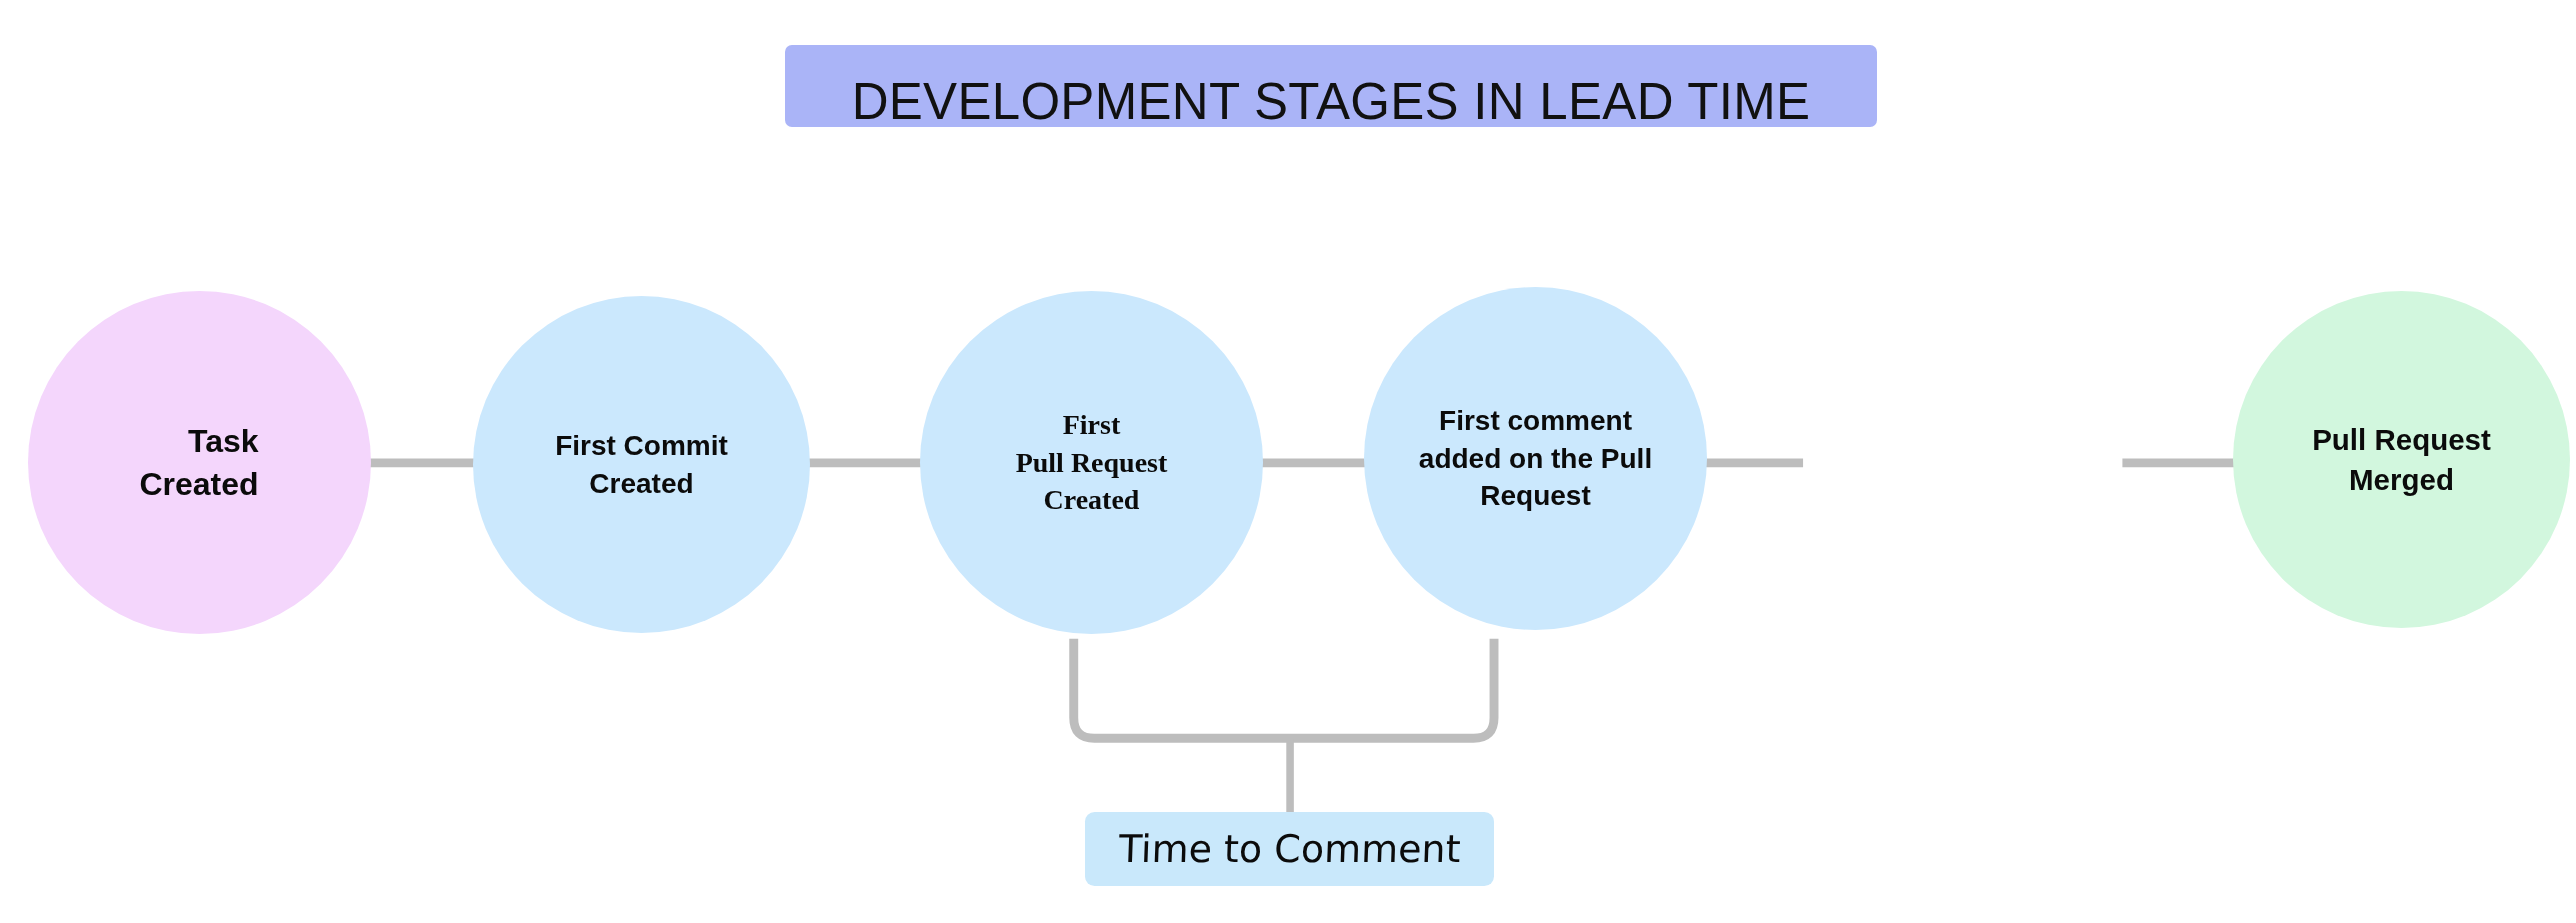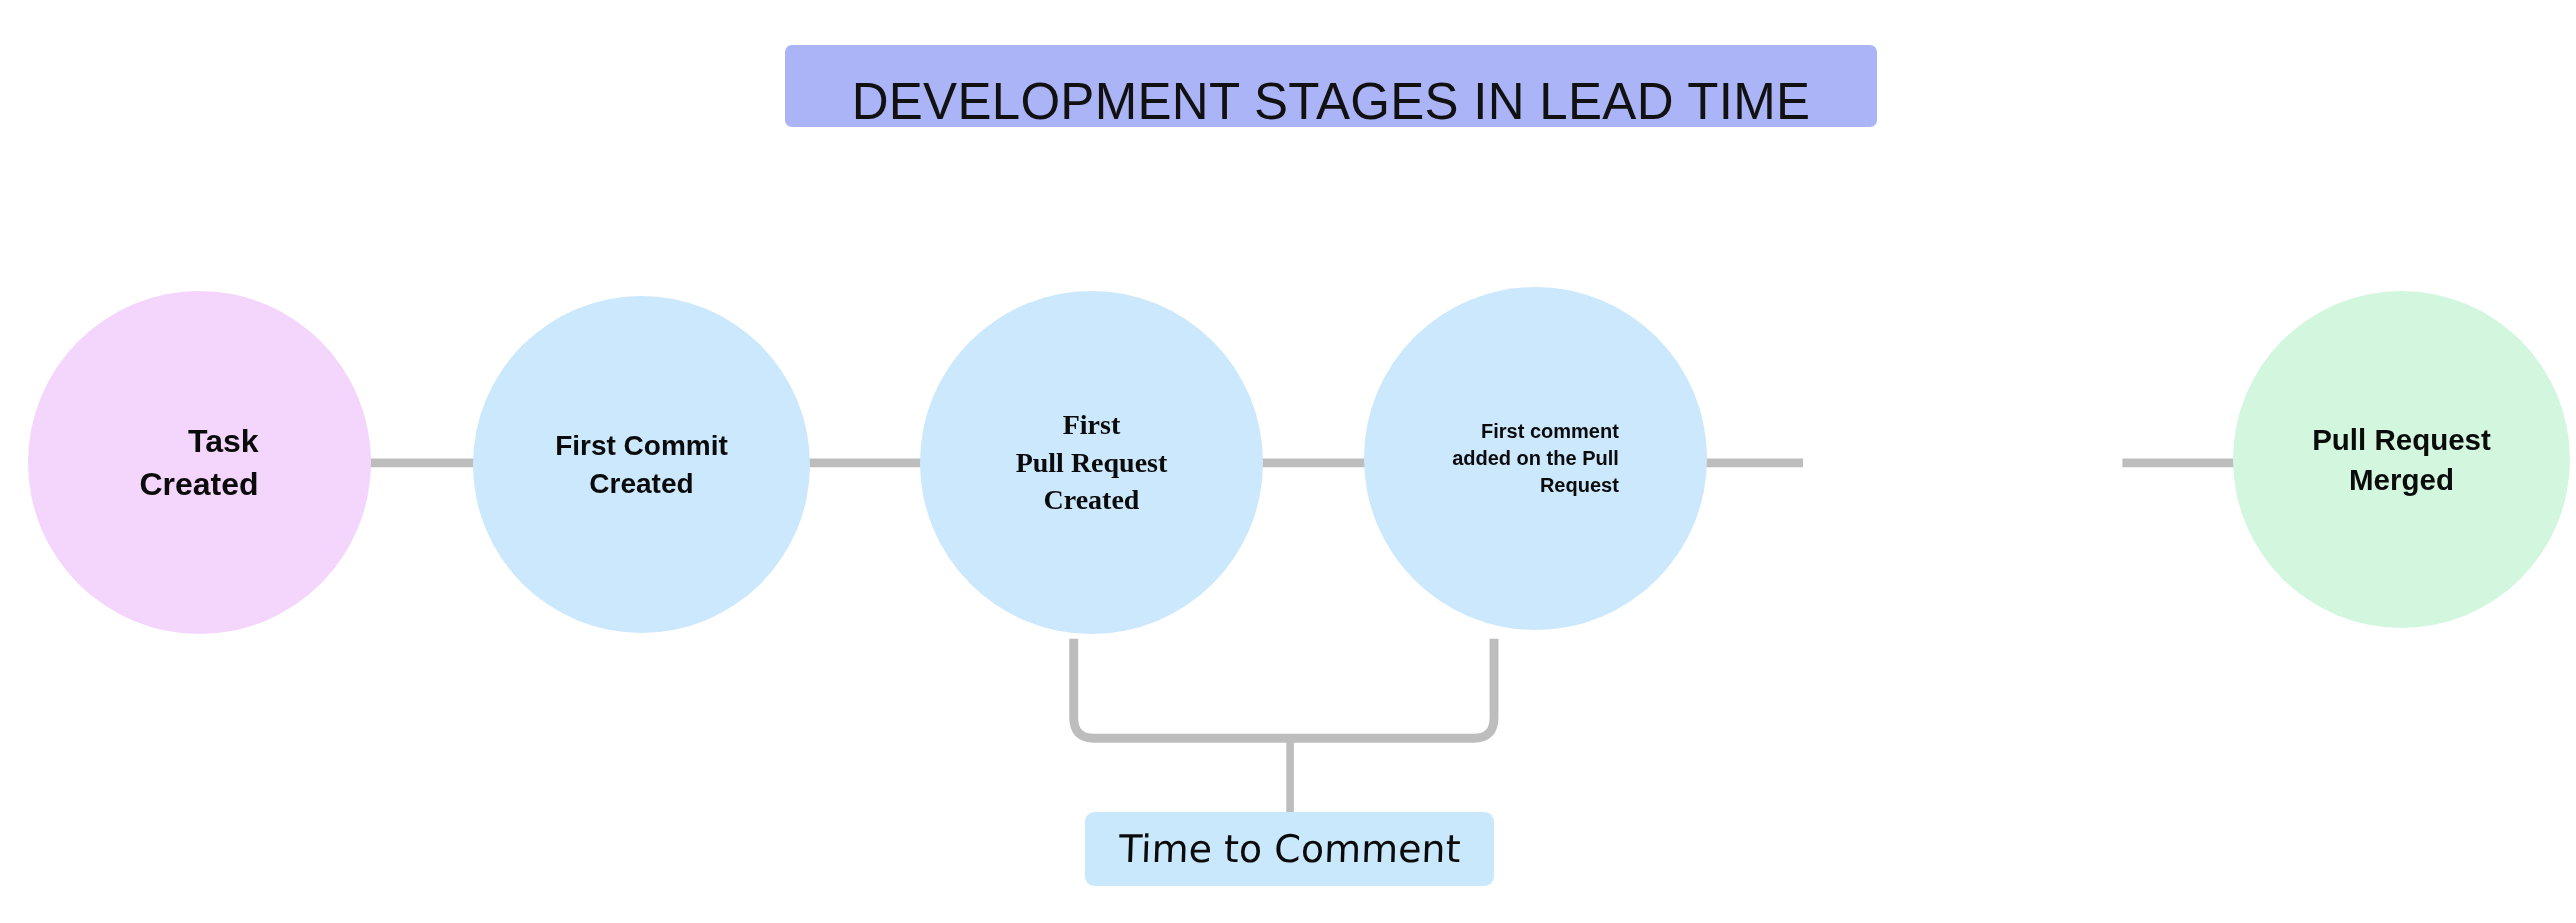--- a/index.html
+++ b/index.html
@@ -142,21 +142,21 @@
 Created</span>
   </div>
 
   <div class="stage-node node-size-a fill-blue" style="left:920px; top:291px;">
     <span class="stage-label" style="font-size:28px;font-family:Liberation Serif, serif;">First
 Pull Request
 Created</span>
   </div>
 
   <div class="stage-node node-size-a fill-blue" style="left:1364px; top:287px;">
-    <span class="stage-label" style="font-size:20px;text-align:right;">First comment
+    <span class="stage-label" style="font-size:28px;">First comment
 added on the Pull
 Request</span>
   </div>
 
 
   <div class="stage-node node-size-b fill-green" style="left:2233px; top:291px;">
     <span class="stage-label" style="font-size:29.5px;">Pull Request
 Merged</span>
   </div>
 

